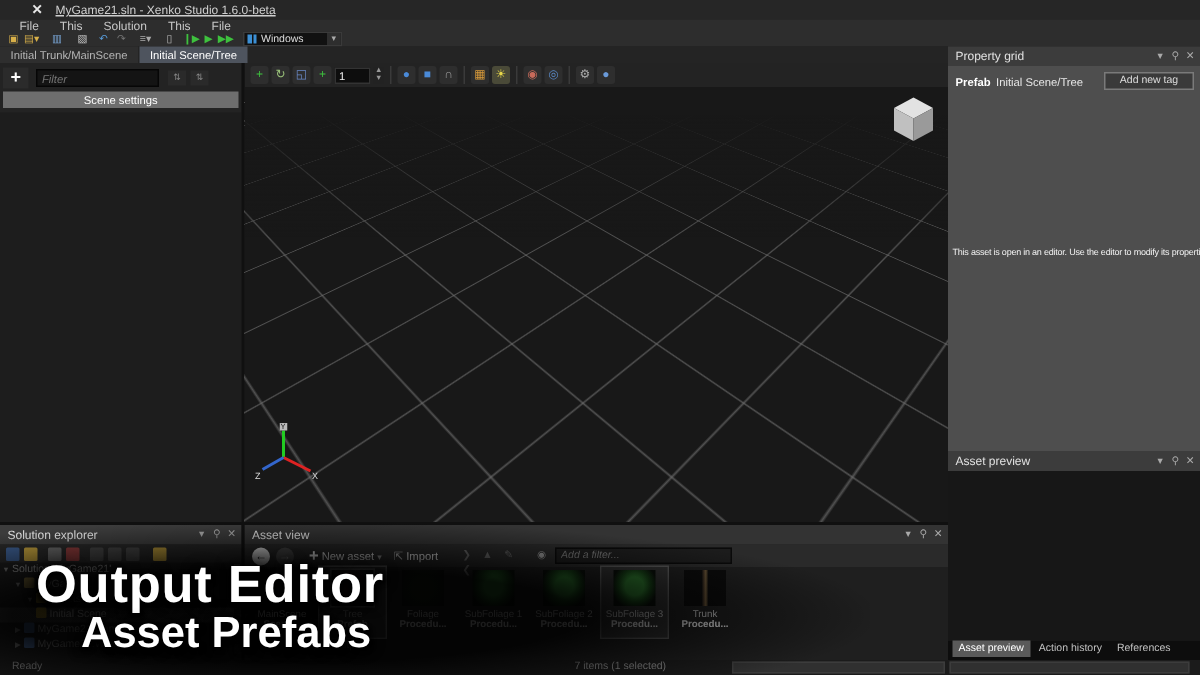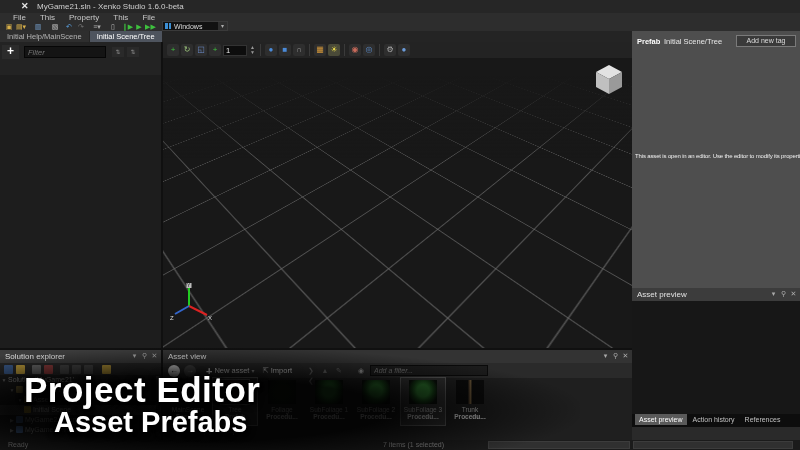--- a/index.html
+++ b/index.html
@@ -2,21 +2,21 @@
 <html><head>
 <meta charset="utf-8">
 <style>
   * { margin:0; padding:0; box-sizing:border-box; }
   html,body { width:800px; height:450px; overflow:hidden; background:#1e1e1e;
     font-family:"Liberation Sans", sans-serif; color:#ccc; }
   .abs { position:absolute; }
   
   #titlebar { left:0; top:0; width:800px; height:13px; background:#262626; }
   #titlebar .logo { left:21px; top:1px; font-size:9px; color:#e8e8e8; font-weight:bold; }
-  #titlebar .title { left:37px; top:2px; font-size:8px; color:#cfcfcf; white-space:nowrap; }
+  #titlebar .title { left:37px; top:2px; font-size:8px; color:#cfcfcf; white-space:nowrap;text-decoration:underline; }
   #menubar { left:0; top:13px; width:800px; height:9px; background:#2d2d2d; display:flex; align-items:center; padding-left:13px; gap:14px; position:absolute; }
   #menubar span { font-size:8px; color:#c8c8c8; cursor:default;text-align:right; }
   #maintoolbar { left:0; top:22px; width:800px; height:9px; background:#2d2d2d; position:absolute; }
   .tico { position:absolute; top:0; width:10px; height:9px; font-size:7px; line-height:9px; text-align:center; border-radius:1px; }
   .winbox { position:absolute; left:148px; top:-1px; width:66px; height:10px; background:#111; border:1px solid #3a3a3a; display:flex; align-items:center; gap:3px; padding-left:2px; }
   .winlogo { width:6px; height:6px; display:grid; grid-template-columns:3px 3px; gap:0.5px; }
   .winlogo div { background:#3c8fd4; width:2.6px; height:2.6px; }
   .winbox .lbl { font-size:7px; color:#ddd; }
   .winbox .car { margin-left:auto; width:9px; height:8px; background:#2e2e2e; color:#aaa; font-size:6px; line-height:8px; text-align:center; }
   
@@ -119,21 +119,21 @@
 <body>
 
 <div id="titlebar" class="abs">
   <span class="abs logo">✕</span>
   <span class="abs title">MyGame21.sln - Xenko Studio 1.6.0-beta</span>
 </div>
 
 <div id="menubar">
   <span>File</span>
   <span>This</span>
-  <span>Property</span>
+  <span>Solution</span>
   <span>This</span>
   <span>File</span>
 </div>
 
 <div id="maintoolbar">
   <div class="tico" style="left:4px;color:#d8b04a">▣</div>
   <div class="tico" style="left:16px;color:#d8b04a">▤▾</div>
   <div class="tico" style="left:33px;color:#7aa7d8">▥</div>
   <div class="tico" style="left:50px;color:#c8c8c8">▧</div>
   <div class="tico" style="left:64px;color:#5aa0e0">↶</div>
@@ -149,31 +149,32 @@
         <div></div>
         <div></div>
         <div></div>
       </div>
     <span class="lbl">Windows</span>
     <span class="car">▾</span>
   </div>
 </div>
 
 <div id="tabrow">
-  <div class="etab">Initial Help/MainScene</div>
+  <div class="etab">Initial Trunk/MainScene</div>
   <div class="etab active">Initial Scene/Tree</div>
 </div>
 
 <div id="leftpanel">
   <div class="row1">
     <div class="plusbtn">+</div>
     <input class="filterin" placeholder="Filter" style="">
     <div class="sortbtn" style="left:112px">⇅</div>
     <div class="sortbtn" style="left:127px">⇅</div>
   </div>
+  <button class="scenesettings">Scene settings</button>
   <div id="lefttree"></div>
 </div>
 
 <div id="viewport">
   <div id="vp-toolbar">
     <div class="vico" style="color:#3ec13e">+</div>
     <div class="vico" style="color:#9ac27a">↻</div>
     <div class="vico" style="color:#6a8ac8">◱</div>
     <div class="vico" style="color:#3ec13e">+</div>
     <input class="snapin" value="1" style="">
@@ -210,20 +211,26 @@
       <line x1="20" y1="24" x2="6" y2="32" stroke="#36c" stroke-width="2"></line>
       <rect x="17.5" y="1" width="5" height="5" fill="#bbb"></rect>
       <text x="18" y="5" font-size="5" fill="#111">Y</text>
       <text x="39" y="38" font-size="6" fill="#ddd">X</text>
       <text x="1" y="38" font-size="6" fill="#ddd">Z</text>
     </svg>
   </div>
 </div>
 
 <div id="rightpanel">
+  <div class="phdr">
+    <span class="t">Property grid</span>
+    <span class="hctrl" style="right:22px">▾</span>
+    <span class="hctrl" style="right:12px">⚲</span>
+    <span class="hctrl" style="right:2px">✕</span>
+  </div>
   <div id="pg-body">
     <div id="pg-row">
       <span class="typ">Prefab</span>
       <span class="nam">Initial Scene/Tree</span>
       <button class="addtag">Add new tag</button>
     </div>
     <div id="pg-msg">This asset is open in an editor. Use the editor to modify its properties.</div>
   </div>
   <div class="phdr">
     <span class="t">Asset preview</span>
@@ -342,15 +349,15 @@
 
 <div id="statusbar">
   <span class="rdy">Ready</span>
   <span class="selinfo">7 items (1 selected)</span>
   <div class="statseg" style="left:488px;width:142px"></div>
   <div class="statseg" style="left:633px;width:160px"></div>
 </div>
 
 <div id="backdrop"></div>
 <div id="overlay">
-  <div class="l1">Project Editor</div>
+  <div class="l1">Output Editor</div>
   <div class="l2">Asset Prefabs</div>
 </div>
 
 </body></html>

